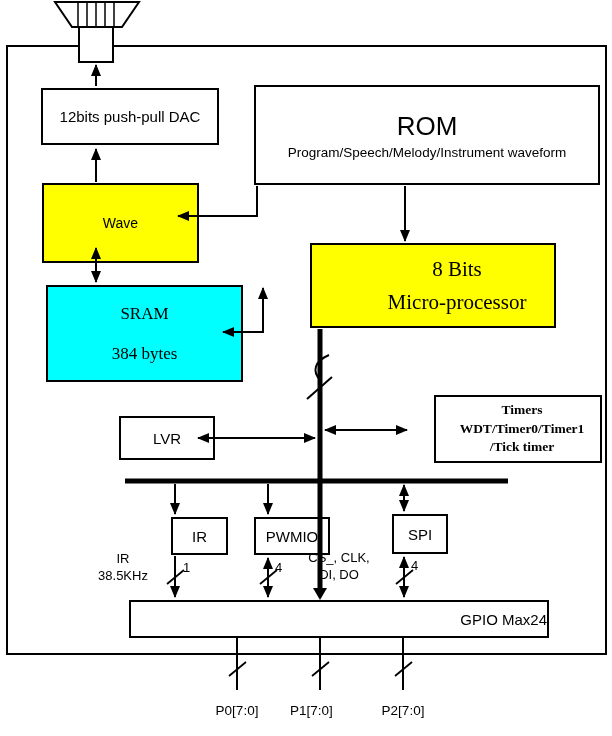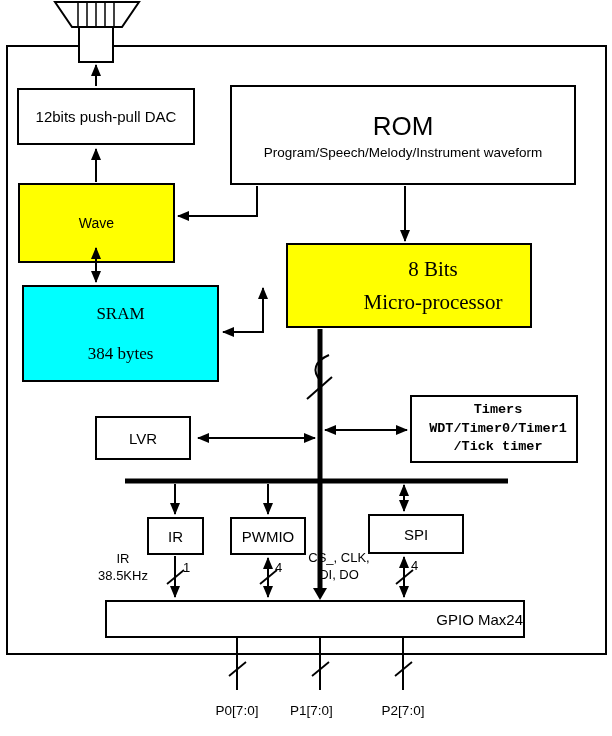--- a/index.html
+++ b/index.html
@@ -5,37 +5,37 @@
   * { margin:0; padding:0; box-sizing:border-box; }
   html,body { background:#ffffff; }
   body { font-family:"Liberation Sans", sans-serif; color:#000; }
   .canvas { position:relative; width:612px; height:736px; background:#fff; overflow:hidden; }
 
   .chip { position:absolute; left:6px; top:45px; width:601px; height:610px;
           border:2px solid #000; z-index:1; }
 
   .box { position:absolute; border:2px solid #000; background:#fff; z-index:2;
          display:flex; flex-direction:column; align-items:center; justify-content:center;
-         text-align:center; }
+         text-align:center;margin-left:24px; }
 
   .dac    { left:17px;  top:88px;  width:178px; height:57px; font-size:15px; }
   .rom    { left:230px; top:85px;  width:346px; height:100px; }
   .rom-title { font-size:26px;text-align:center; }
   .rom-sub   { font-size:13.5px; margin-top:3px; }
   .wpu    { left:18px;  top:183px; width:157px; height:80px; font-size:14px; line-height:1.35; }
   .sram   { left:22px;  top:285px; width:197px; height:97px;
             font-family:"Liberation Serif", serif; font-size:17px; line-height:1.6;gap:12px; }
   .mcu    { left:286px; top:243px; width:246px; height:85px;
             font-family:"Liberation Serif", serif; font-size:21px; line-height:1.55; }
   .lvr    { left:95px;  top:416px; width:96px; height:44px; font-size:15px; }
   .timers { left:410px; top:395px; width:168px; height:68px;
-            font-family:Liberation Mono, monospace; font-weight:bold; font-size:13.5px; line-height:1.4;padding-left:8px; }
+            font-family:Liberation Serif, serif; font-weight:bold; font-size:13.5px; line-height:1.4;padding-left:8px; }
   .ir     { left:147px; top:517px; width:57px;  height:38px; font-size:15px; }
   .pwmio  { left:230px; top:517px; width:76px;  height:38px; font-size:15px; }
-  .spi    { left:368px; top:514px; width:96px;  height:40px; font-size:15px; }
+  .spi    { left:368px; top:514px; width:56px;  height:40px; font-size:15px; }
   .gpio   { left:105px; top:600px; width:420px; height:38px; font-size:15px;align-items:flex-end; }
 
   .lbl { position:absolute; font-size:13px; z-index:2; white-space:nowrap; }
   .lbl-ir-signal   { left:94px;  top:551px; width:58px; text-align:center; line-height:1.3; white-space:normal; }
   .lbl-ir-width    { left:183px; top:560px; }
   .lbl-pwmio-width { left:275px; top:560px; }
   .lbl-spi-signals { left:306px; top:550px; width:66px; text-align:center; line-height:1.3; white-space:normal; }
   .lbl-spi-width   { left:411px; top:558px; }
   .lbl-p0 { left:207px; top:703px; width:60px; text-align:center; font-size:13.5px; }
   .lbl-p1 { left:290px; top:703px; width:60px; font-size:13.5px; }

